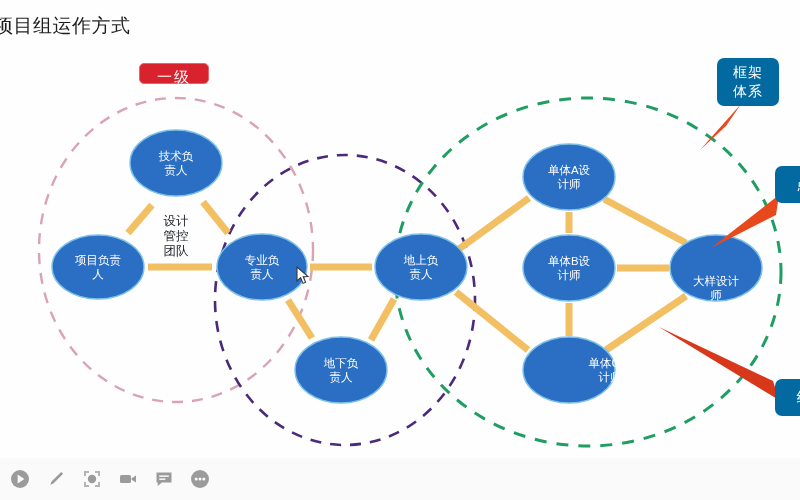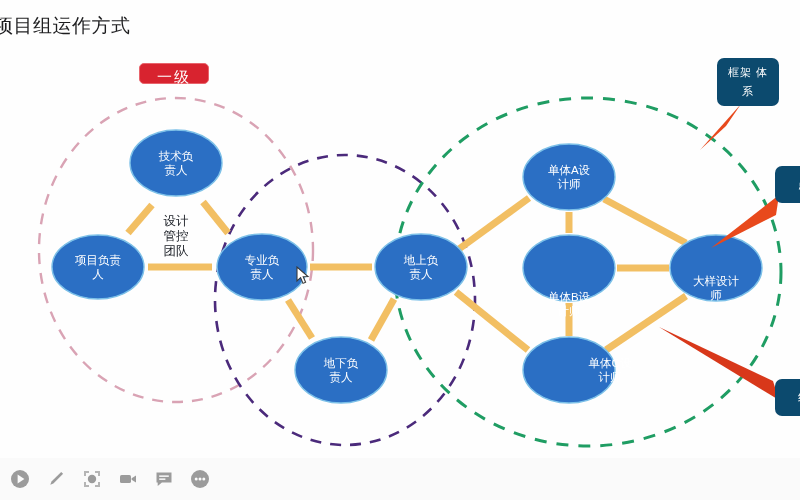--- a/index.html
+++ b/index.html
@@ -35,24 +35,24 @@
     height:21px;
     box-sizing:border-box;
   }
   #badge-1{left:139px;top:63px;width:70px;}
   #badge-2{left:330px;top:63px;width:70px;}
   #badge-3{left:547px;top:63px;width:70px;}
 
   
   .callout{
     position:absolute;
-    background:#0c4a6e;
+    background:#0369a1;
     border-radius:7px;
     color:#ffffff;
-    font-size:11px;
+    font-size:14px;
     line-height:19px;
     letter-spacing:1px;
     text-align:center;
     padding:5px 9px;
     box-sizing:border-box;
     z-index:6;
   }
   #callout-frame{left:717px;top:58px;width:62px;}
   #callout-point{left:775px;top:166px;width:58px;padding:9px 8px;}
   #callout-line{left:775px;top:379px;width:58px;padding:9px 8px;}
@@ -157,21 +157,21 @@
   <div class="node-label" style="left:98px;top:267px;">项目负责
 人</div>
   <div class="node-label" style="left:262px;top:267px;">专业负
 责人</div>
   <div class="node-label" style="left:421px;top:267px;">地上负
 责人</div>
   <div class="node-label" style="left:341px;top:370px;">地下负
 责人</div>
   <div class="node-label" style="left:569px;top:177px;">单体A设
 计师</div>
-  <div class="node-label" style="left:569px;top:268px;margin-top:36px;">单体B设
+  <div class="node-label" style="left:569px;top:268px;">单体B设
 计师</div>
   <div class="node-label" style="left:569px;top:370px;margin-left:41px;">单体C设
 计师</div>
   <div class="node-label" style="left:716px;top:268px;margin-top:20px;">大样设计
 师</div>
 
   <div class="center-note" style="left:176px;top:236px;">设计
 管控
 团队</div>
 

